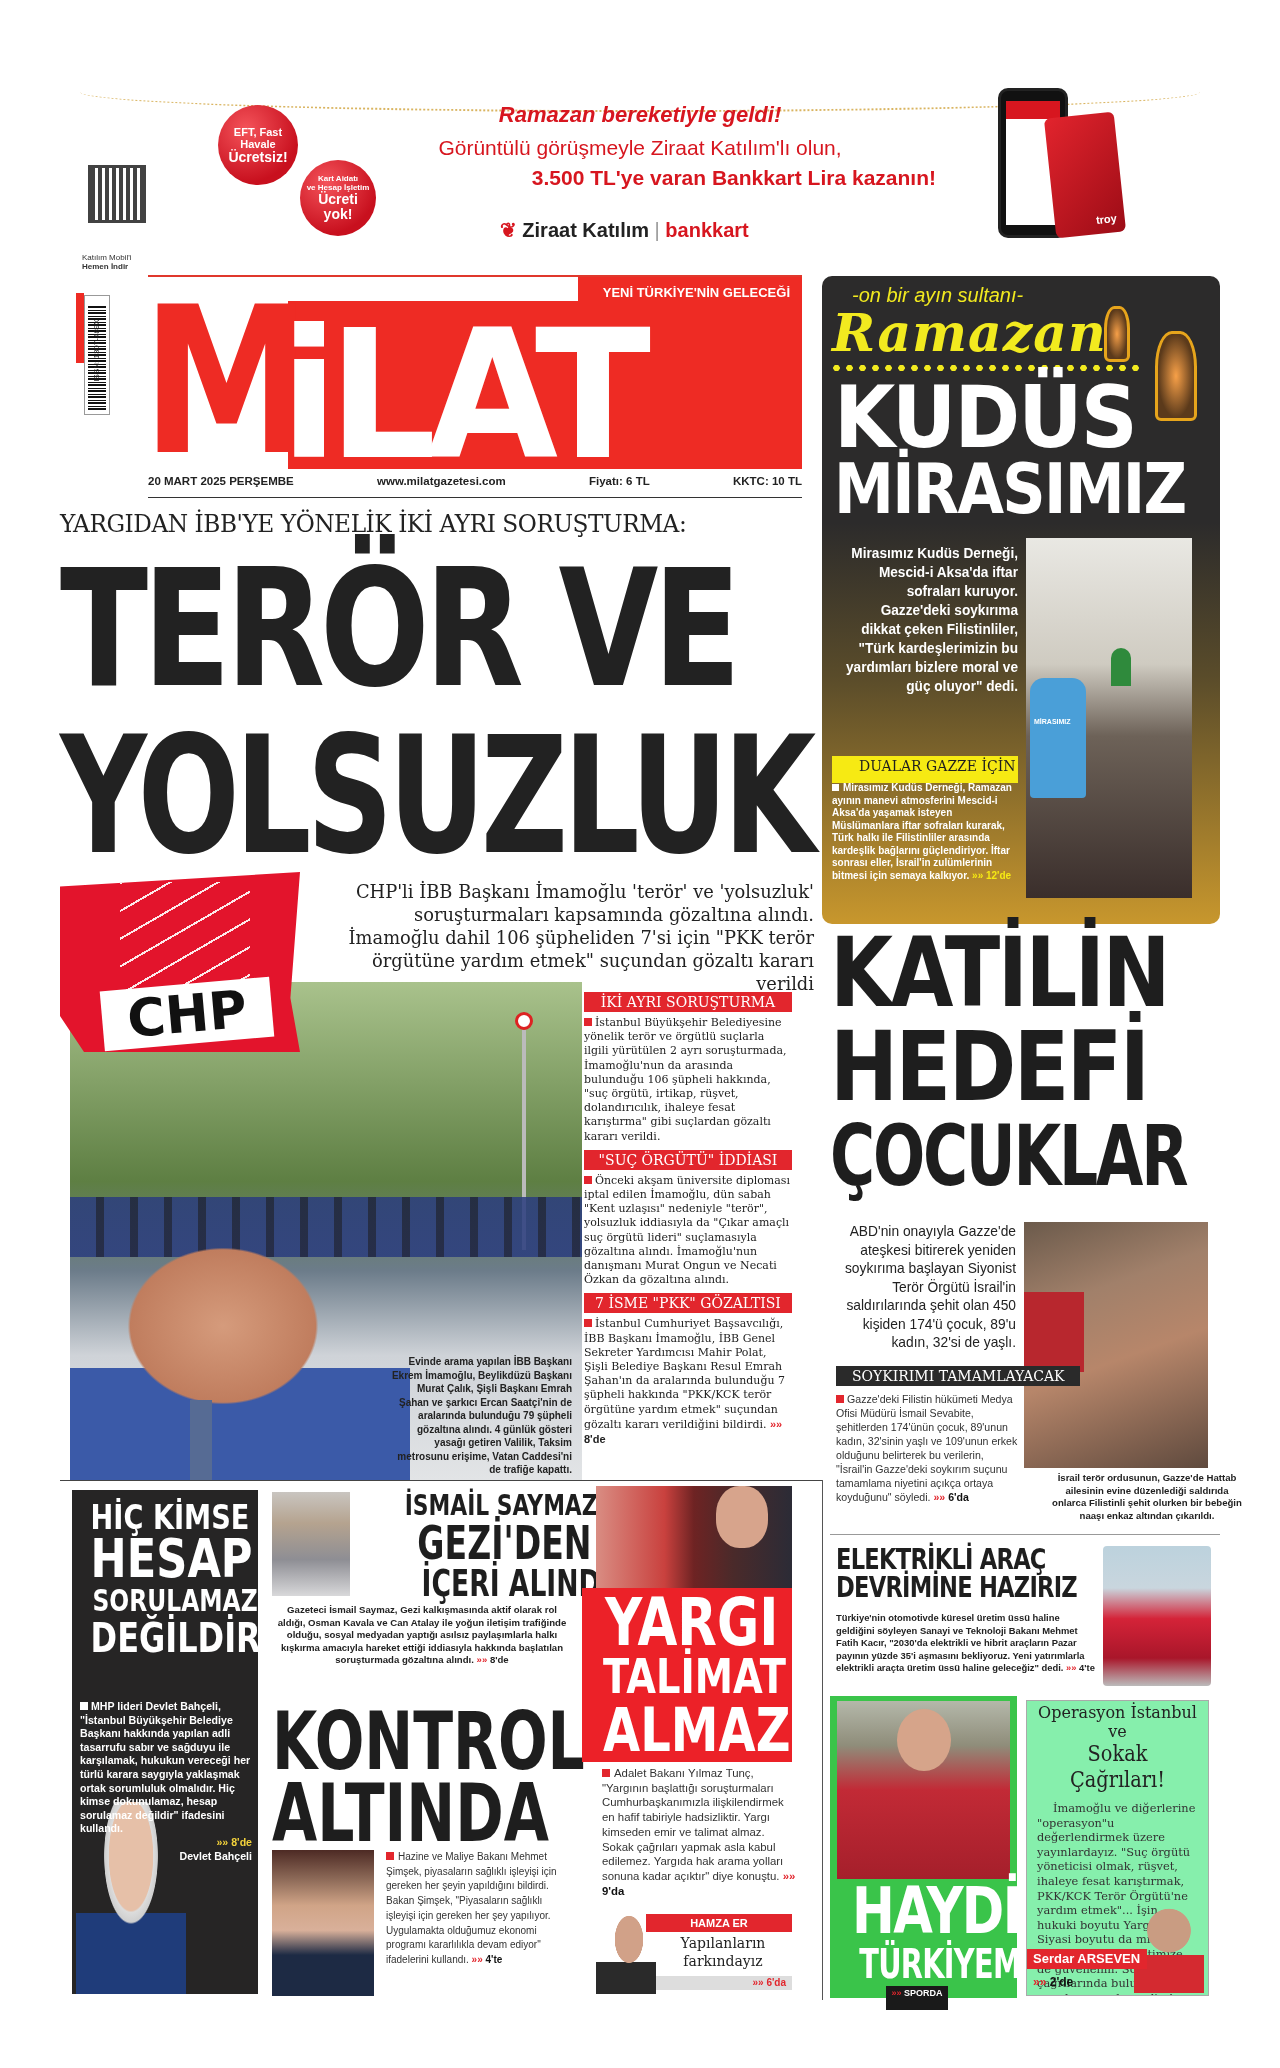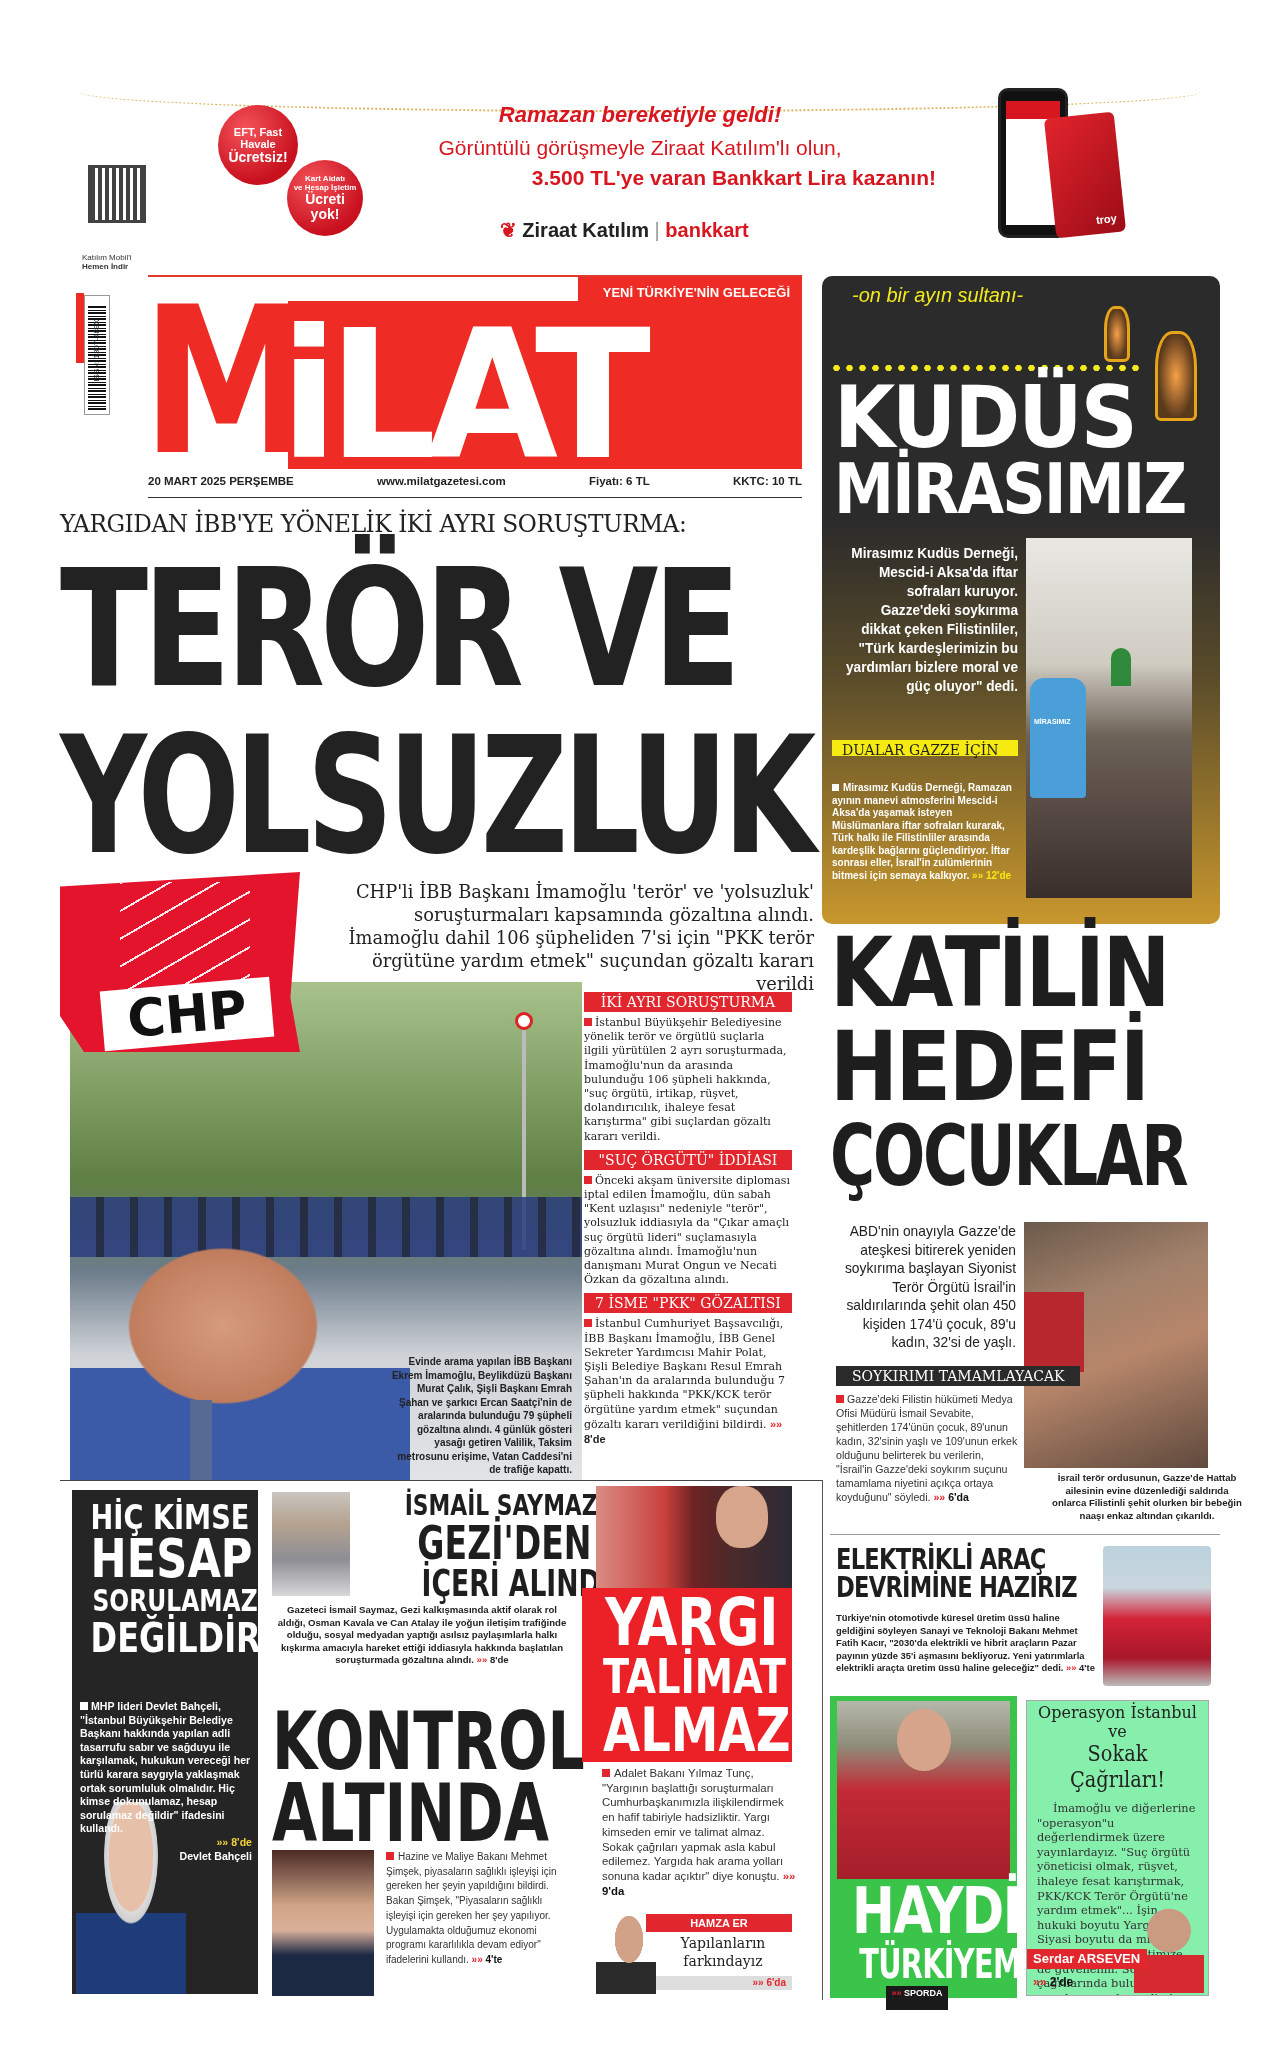--- a/index.html
+++ b/index.html
@@ -8,21 +8,21 @@
 
   
   .ad { left: 60px; top: 60px; width: 1160px; height: 200px; }
   .ad .garland { position:absolute; left:20px; right:20px; top:12px; height:40px; border-bottom: 2px dotted #d9b460; border-radius: 0 0 50% 50%; }
   .ad .qr { position:absolute; left:28px; top:105px; width:58px; height:58px; background:
       repeating-linear-gradient(90deg,#222 0 4px,#fff 4px 7px), #222; border:3px solid #222; opacity:.85; }
   .ad .qr-cap { position:absolute; left:22px; top:170px; font-size:8px; line-height:9px; color:#333;margin-top:23px; }
   .ad .ball { position:absolute; border-radius:50%; background: radial-gradient(circle at 35% 30%, #f4535a, #c8101e 70%); color:#fff; font-weight:bold; text-align:center; display:flex; flex-direction:column; justify-content:center; font-size:11px; line-height:12px; }
   .ad .ball b { font-size:14px; line-height:15px; }
   .ad .ball1 { left:158px; top:45px; width:80px; height:80px; }
-  .ad .ball2 { left:227px; top:100px; width:76px; height:76px; }
+  .ad .ball2 { left:240px; top:100px; width:76px; height:76px; }
   .ad .t1 { position:absolute; left:300px; top:42px; width:560px; text-align:center; color:#d7161f; font-style:italic; font-weight:bold; font-size:22px; }
   .ad .t2 { position:absolute; left:300px; top:76px; width:560px; text-align:center; color:#d7161f; font-size:21px; }
   .ad .t3 { position:absolute; left:316px; top:106px; width:560px; text-align:right; color:#d7161f; font-size:21px; font-weight:bold; }
   .ad .logo { position:absolute; left:440px; top:158px; width:280px; font-size:20px; color:#222; }
   .ad .logo .bk { color:#d7161f; font-weight:bold; }
   .ad .phone { position:absolute; left:938px; top:28px; width:70px; height:150px; background:#111; border-radius:10px; border:3px solid #222; }
   .ad .phone i { position:absolute; left:5px; top:10px; right:5px; bottom:10px; background:#fff; border-top:18px solid #d7161f; }
   .ad .card { position:absolute; left:990px; top:55px; width:70px; height:120px; background:linear-gradient(135deg,#e2242d,#9c0c16); border-radius:6px; transform:rotate(-6deg); }
   .ad .card span { position:absolute; right:8px; bottom:8px; color:#fff; font-weight:bold; font-size:11px; }
 
@@ -48,21 +48,21 @@
   .ram .lantern { position:absolute; border:3px solid #e7a51c; border-radius:40% 40% 6px 6px; background: radial-gradient(ellipse at center,#f7a048 0%,#5b3a1b 70%); }
   .ram .lan1 { left:282px; top:30px; width:26px; height:56px; }
   .ram .lan2 { left:333px; top:55px; width:42px; height:90px; }
   .ram .big { position:absolute; left:12px; color:#fff; font-family:"DejaVu Sans", sans-serif; font-weight:bold; line-height:1; letter-spacing:-2px; }
   .ram .big1 { top:98px; font-size:86px; transform:scaleX(.92); transform-origin:left; }
   .ram .big2 { top:178px; font-size:70px; transform:scaleX(.86); transform-origin:left; }
   .ram .lead { position:absolute; left:10px; top:268px; width:186px; text-align:right; color:#fff; font-weight:bold; font-size:14.5px; line-height:19px; transform:scaleX(.94); transform-origin:right; }
   .ram .photo { position:absolute; left:204px; top:262px; width:166px; height:360px; background: linear-gradient(180deg,#e9e8e3 0%,#cfcbc1 35%,#6d6258 55%,#3a2e2b 100%); }
   .ram .photo .vest { position:absolute; left:4px; top:140px; width:56px; height:120px; background:#4a9fd8; border-radius:14px 14px 4px 4px; }
   .ram .photo .door { position:absolute; left:85px; top:110px; width:20px; height:38px; background:#2f8a3c; border-radius:10px 10px 0 0; }
-  .ram .tag { position:absolute; left:10px; top:464px; width:186px; height:16px; background:#f6ea13; color:#1e1e1e; font-family:"DejaVu Serif", serif; font-size:14px; padding-left:10px; line-height:21px; }
+  .ram .tag { position:absolute; left:10px; top:480px; width:186px; height:27px; background:#f6ea13; color:#1e1e1e; font-family:"DejaVu Serif", serif; font-size:14px; padding-left:27px; line-height:21px; }
   .ram .body { position:absolute; left:10px; top:506px; width:188px; color:#fff; font-weight:bold; font-size:10px; line-height:12.5px; }
   .ram .body .sq { display:inline-block; width:7px; height:7px; background:#fff; margin-right:4px; }
   .ram .body .ref { color:#f6ea13; }
 
   
   .kick { left:60px; top:510px; width:760px; font-family:"DejaVu Serif", serif; font-size:24px; letter-spacing:-0.5px; color:#222; white-space:nowrap; transform:scaleX(.97); transform-origin:left; }
   .hl { left:60px; width:760px; font-family:"DejaVu Sans", sans-serif; font-weight:bold; color:#222; white-space:nowrap; line-height:1; letter-spacing:-6px; }
   .hl1 { top:548px; font-size:150px; transform:scaleX(.86) scaleY(1.08); transform-origin:left top; }
   .hl2 { top:715px; font-size:150px; transform:scaleX(.80) scaleY(1.08); transform-origin:left top; }
 
@@ -239,20 +239,21 @@
     <span>20 MART 2025 PERŞEMBE</span>
     <span>www.milatgazetesi.com</span>
     <span>Fiyatı: 6 TL</span>
     <span>KKTC: 10 TL</span>
   </div>
   <div class="botline"></div>
 </div>
 
 <div class="abs ram">
   <div class="kicker">-on bir ayın sultanı-</div>
+  <div class="script">Ramazan</div>
   <div class="dots"></div>
   <div class="lantern lan1"></div>
   <div class="lantern lan2"></div>
   <div class="big big1">KUDÜS</div>
   <div class="big big2">MİRASIMIZ</div>
   <div class="lead">Mirasımız Kudüs Derneği, Mescid-i Aksa'da iftar sofraları kuruyor. Gazze'deki soykırıma dikkat çeken Filistinliler, "Türk kardeşlerimizin bu yardımları bizlere moral ve güç oluyor" dedi.</div>
   <div class="photo">
     <div class="door"></div>
     <div class="vest">
         <span style="position:absolute;top:40px;left:4px;color:#fff;font-size:7px;font-weight:bold">MİRASIMIZ</span>

